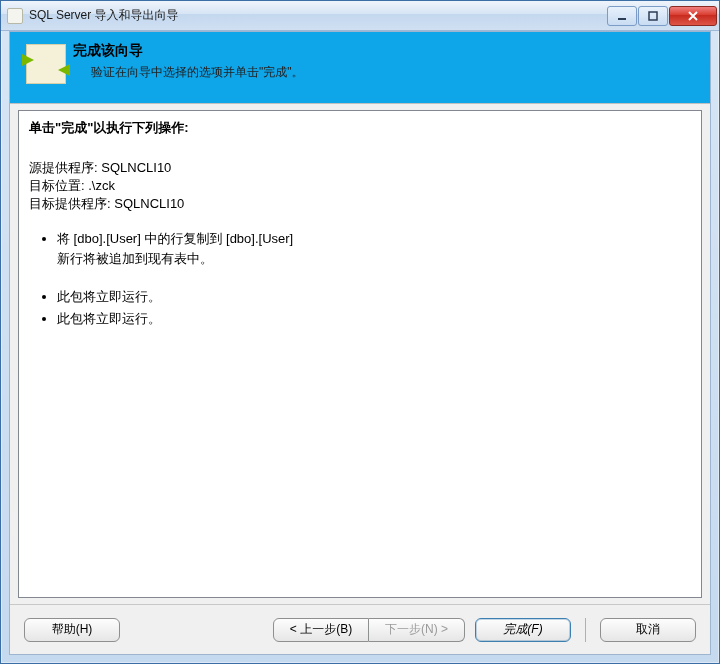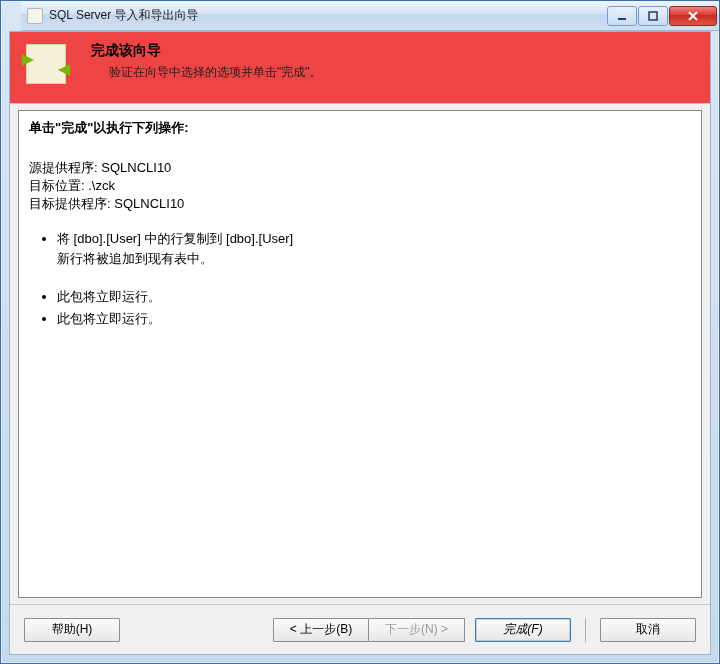--- a/index.html
+++ b/index.html
@@ -11,21 +11,20 @@
       height: 664px;
       overflow: hidden;
     }
     .window {
       width: 720px;
       height: 664px;
       background: linear-gradient(to bottom, #d8e6f5 0%, #c5d9ef 100%);
       border: 1px solid #3a6ea5;
       position: relative;
       box-shadow: inset 0 0 0 1px rgba(255,255,255,0.4);
-      padding-left: 20px;
     }
     .titlebar {
       height: 30px;
       background: linear-gradient(to bottom, #eef4fb 0%, #d6e4f4 45%, #c3d7ee 46%, #d0e0f2 100%);
       display: flex;
       align-items: center;
       padding: 0 2px 0 6px;
       border-bottom: 1px solid #a0b8d8;
     }
     .titlebar-icon {
@@ -57,26 +56,26 @@
     }
     .win-btn svg { display: block; }
     .client {
       position: absolute;
       top: 30px; left: 8px; right: 8px; bottom: 8px;
       background: #f0f0f0;
       border: 1px solid #9db5cf;
     }
     .header {
       height: 72px;
-      background: #ef4444;
+      background: #0ea5e9;
       border-bottom: 1px solid #c0c0c0;
       padding: 8px 12px;
       display: flex;
       align-items: flex-start;
-      gap: 21px;
+      gap: 3px;
     }
     .header-icon {
       width: 48px; height: 48px;
       position: relative;
     }
     .header-icon .box {
       width: 40px; height: 40px;
       background: #f5f0d8;
       border: 1px solid #d8d0a8;
       position: absolute;
@@ -146,21 +145,21 @@
       gap: 10px;
       background: #f0f0f0;
     }
     .footer .spacer-flex { flex: 1; }
     .btn {
       min-width: 96px;
       height: 24px;
       padding: 0 10px;
       background: linear-gradient(to bottom, #fdfdfd, #e6e6e6);
       border: 1px solid #8e8f8f;
-      border-radius: 1px;
+      border-radius: 6px;
       font-size: 12px;
       color: #000;
       cursor: pointer;
       font-family: inherit;
     }
     .btn:disabled {
       color: #9a9a9a;
       cursor: default;
     }
     .btn-group {

